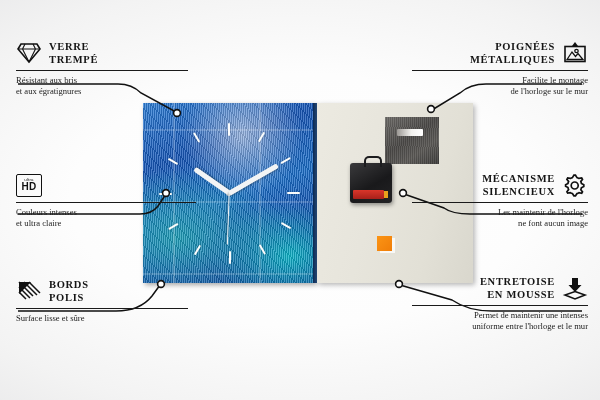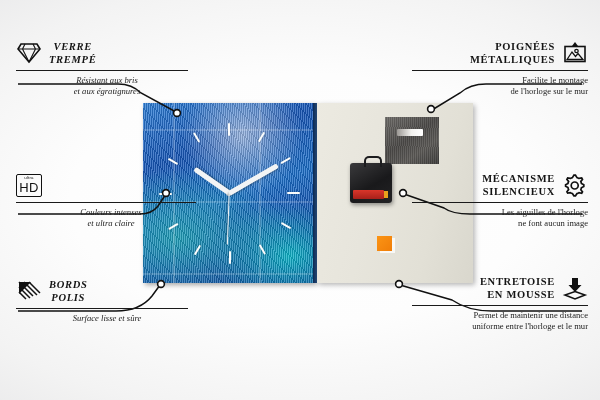--- a/index.html
+++ b/index.html
@@ -75,32 +75,32 @@
 
   
   svg.lines{position:absolute;left:0;top:0;width:600px;height:400px;pointer-events:none;}
 
   
   .feat{position:absolute;width:172px;}
   .feat .row{display:flex;align-items:center;gap:7px;}
   .feat .title{font-weight:bold;font-size:10.5px;letter-spacing:.7px;color:#141414;
     line-height:13px;text-transform:uppercase;}
   .feat .rule{height:1px;background:#1a1a1a;margin:4px 0 4px;width:100%;}
-  .feat .desc{font-size:8.6px;color:#1c1c1c;line-height:10.6px;margin-left:10px;}
+  .feat .desc{font-size:8.6px;color:#1c1c1c;line-height:10.6px;}
   .feat.left{left:16px;}
   .feat.left .row{justify-content:flex-start;}
-  .feat.left .title,.feat.left .desc{text-align:center;font-style:italic;}
+  .feat.left .title,.feat.left .desc{text-align:left;}
   .feat.right{left:412px;width:176px;}
   .feat.right .row{justify-content:flex-end;}
   .feat.right .title,.feat.right .desc{text-align:right;}
   .ico{width:26px;height:26px;flex:0 0 26px;display:flex;align-items:center;justify-content:center;}
   .ico svg{display:block;}
   .hdbox{width:25px;height:21px;border:1.6px solid #111;border-radius:2px;
     display:flex;flex-direction:column;align-items:center;justify-content:center;line-height:1;}
-  .hdbox b{font-size:13px;font-weight:normal;letter-spacing:.3px;color:#111;font-family:"Liberation Sans",sans-serif;}
+  .hdbox b{font-size:10px;font-weight:bold;letter-spacing:.3px;color:#111;font-family:"Liberation Sans",sans-serif;}
   .hdbox s{font-size:4.4px;text-decoration:none;letter-spacing:.2px;color:#111;font-family:"Liberation Sans",sans-serif;}
 </style>
 </head>
 <body>
 
 <div id="stage">
 
   <div class="photo">
 
     <div class="panel clock-face">
@@ -271,38 +271,38 @@
         <svg width="25" height="25" viewBox="0 0 25 25">
             <g stroke="#111" stroke-width="1.7" fill="none">
               <path d="M12.5 2.2 14 4.6a8.3 8.3 0 0 1 2 .85l2.7-.5.8 1.4-1.7 2.1c.3.65.5 1.35.6 2.05l2.4 1.3v1.6l-2.4 1.3c-.1.7-.3 1.4-.6 2.05l1.7 2.1-.8 1.4-2.7-.5c-.6.35-1.3.65-2 .85L12.5 22.8h-1.6L9.4 20.5c-.7-.2-1.4-.5-2-.85l-2.7.5-.8-1.4 1.7-2.1a8.3 8.3 0 0 1-.6-2.05l-2.4-1.3v-1.6l2.4-1.3c.1-.7.3-1.4.6-2.05L3.9 6.35l.8-1.4 2.7.5c.6-.35 1.3-.65 2-.85l1.5-2.4z"></path>
               <circle cx="11.7" cy="12.5" r="3.5"></circle>
             </g>
           </svg>
       </span>
     </div>
     <div class="rule"></div>
     <div class="desc">
-      <span>Les aiguilles de l'horloge</span><br>
+      <span>Les maintenir de l'horloge</span><br>
       <span>ne font aucun image</span>
     </div>
   </div>
 
   <div class="feat right" style="top:275px;">
     <div class="row">
       <span class="title">
         <span>ENTRETOISE</span><br>
         <span>EN MOUSSE</span>
       </span>
       <span class="ico">
         <svg width="26" height="25" viewBox="0 0 26 25">
             <path d="M10 2h6v7h3.5l-6.5 7-6.5-7H10z" fill="#111"></path>
             <path d="M13 15.5 23 19l-10 4-10-4z" fill="none" stroke="#111" stroke-width="1.6"></path>
           </svg>
       </span>
     </div>
     <div class="rule"></div>
     <div class="desc">
-      <span>Permet de maintenir une distance</span><br>
+      <span>Permet de maintenir une intenses</span><br>
       <span>uniforme entre l'horloge et le mur</span>
     </div>
   </div>
 
 </div>
 
 </body></html>

